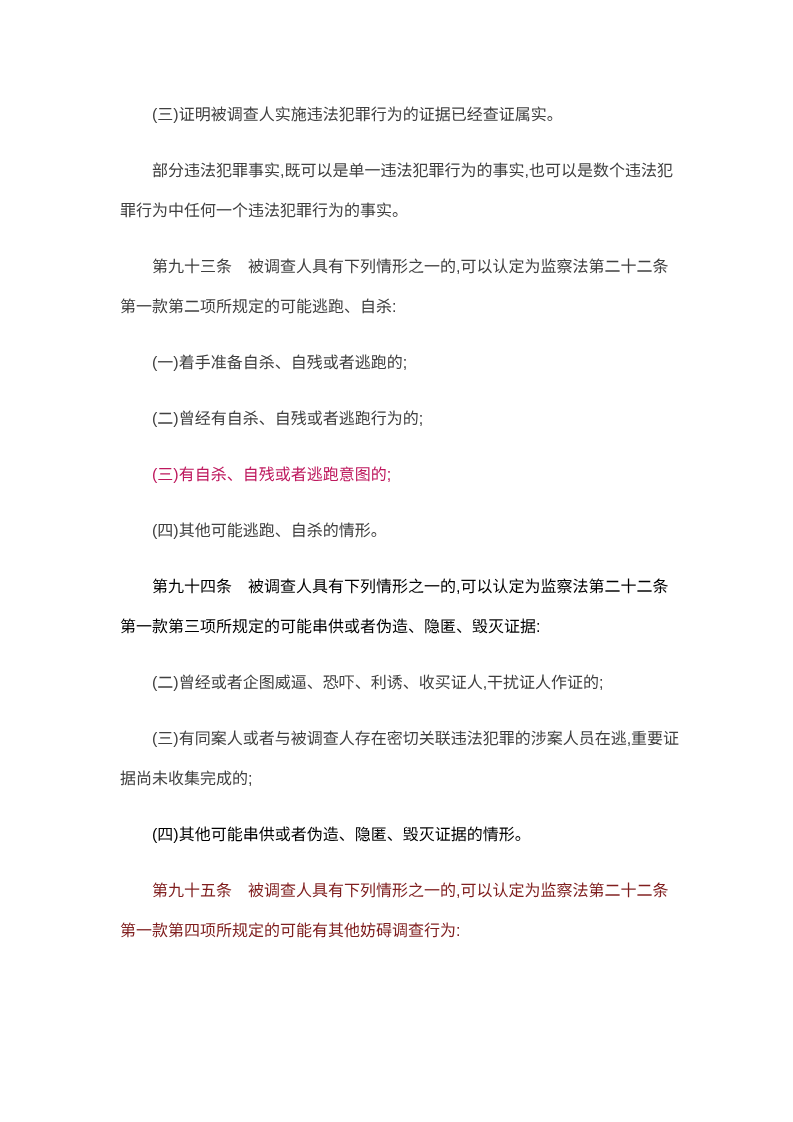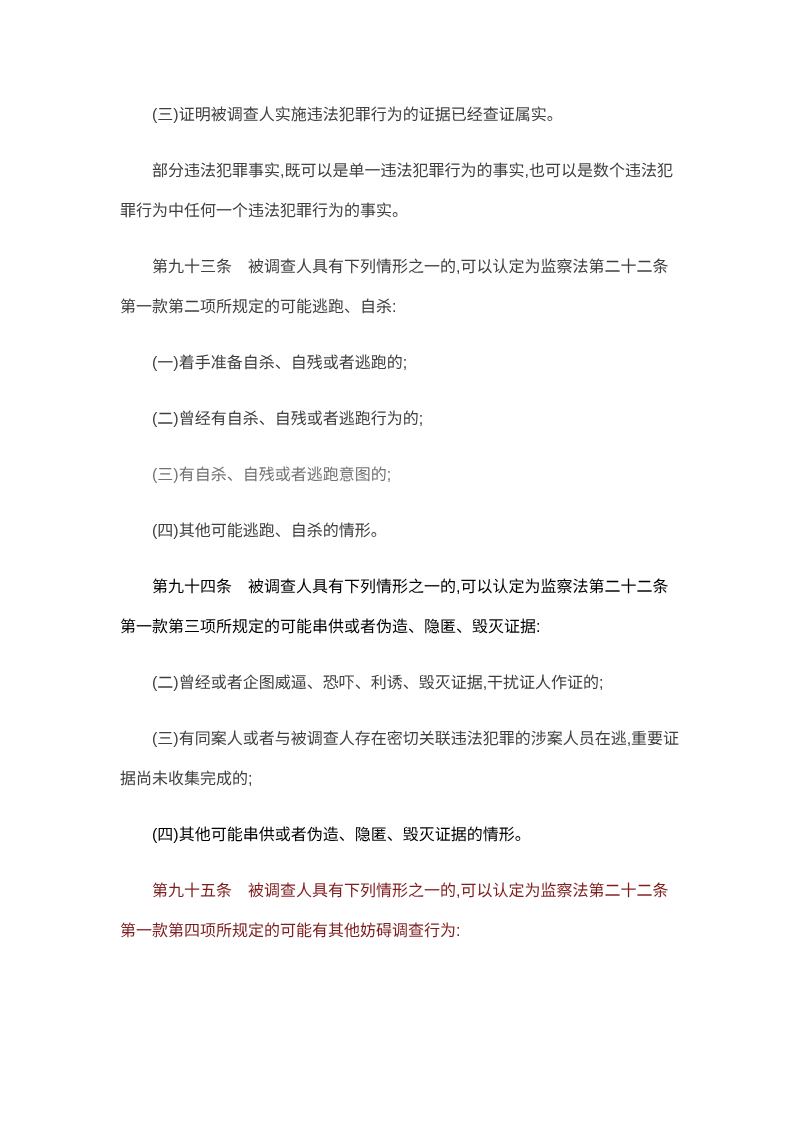--- a/index.html
+++ b/index.html
@@ -34,21 +34,21 @@
 </head>
 <body style="background: rgb(255, 255, 255);">
 
 <div class="page">
   <div>
       <p class="para" style="color: rgb(64, 64, 64);">(三)证明被调查人实施违法犯罪行为的证据已经查证属实。</p>
       <p class="para" style="color: rgb(64, 64, 64);">部分违法犯罪事实,既可以是单一违法犯罪行为的事实,也可以是数个违法犯罪行为中任何一个违法犯罪行为的事实。</p>
       <p class="para" style="color: rgb(64, 64, 64);">第九十三条　被调查人具有下列情形之一的,可以认定为监察法第二十二条第一款第二项所规定的可能逃跑、自杀:</p>
       <p class="para" style="color: rgb(64, 64, 64);">(一)着手准备自杀、自残或者逃跑的;</p>
       <p class="para" style="color: rgb(64, 64, 64);">(二)曾经有自杀、自残或者逃跑行为的;</p>
-      <p class="para" style="color: #737373;">(三)有自杀、自残或者逃跑意图的;</p>
+      <p class="para" style="color: #be185d;">(三)有自杀、自残或者逃跑意图的;</p>
       <p class="para" style="color: rgb(64, 64, 64);">(四)其他可能逃跑、自杀的情形。</p>
       <p class="para" style="color: #000000;">第九十四条　被调查人具有下列情形之一的,可以认定为监察法第二十二条第一款第三项所规定的可能串供或者伪造、隐匿、毁灭证据:</p>
-      <p class="para" style="color: rgb(64, 64, 64);">(二)曾经或者企图威逼、恐吓、利诱、毁灭证据,干扰证人作证的;</p>
+      <p class="para" style="color: rgb(64, 64, 64);">(二)曾经或者企图威逼、恐吓、利诱、收买证人,干扰证人作证的;</p>
       <p class="para" style="color: rgb(64, 64, 64);">(三)有同案人或者与被调查人存在密切关联违法犯罪的涉案人员在逃,重要证据尚未收集完成的;</p>
       <p class="para" style="color: #000000;">(四)其他可能串供或者伪造、隐匿、毁灭证据的情形。</p>
       <p class="para" style="color: #7f1d1d;">第九十五条　被调查人具有下列情形之一的,可以认定为监察法第二十二条第一款第四项所规定的可能有其他妨碍调查行为:</p>
     </div>
 </div>
 
 </body></html>

